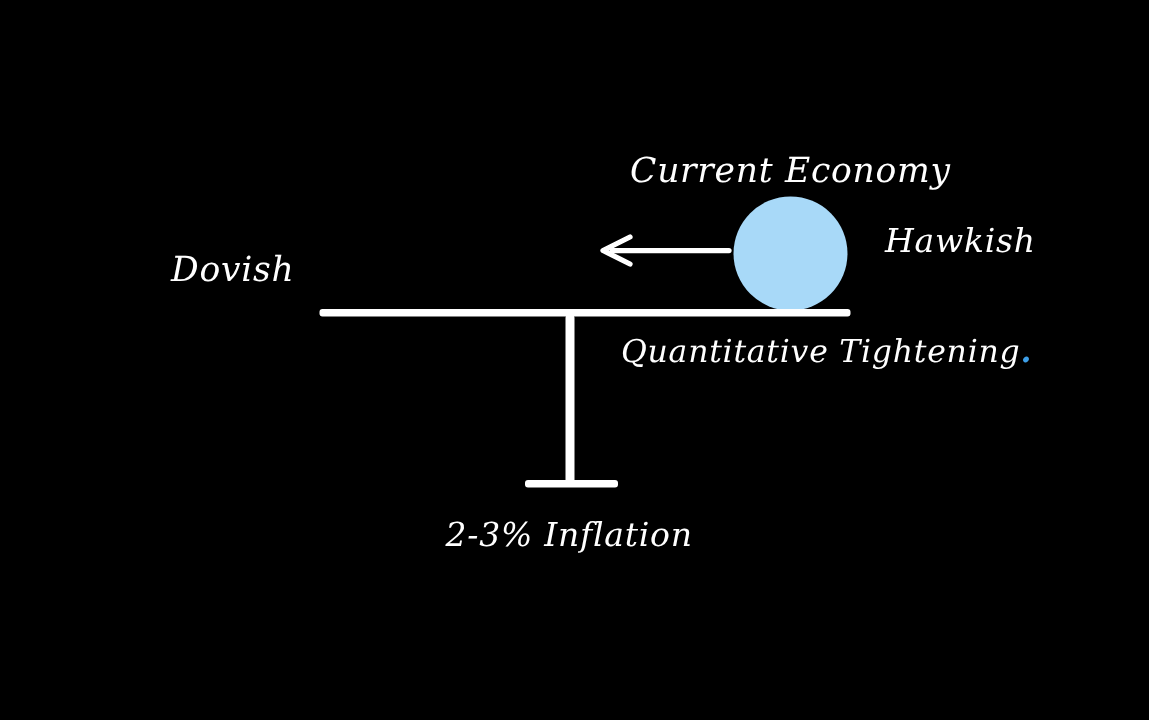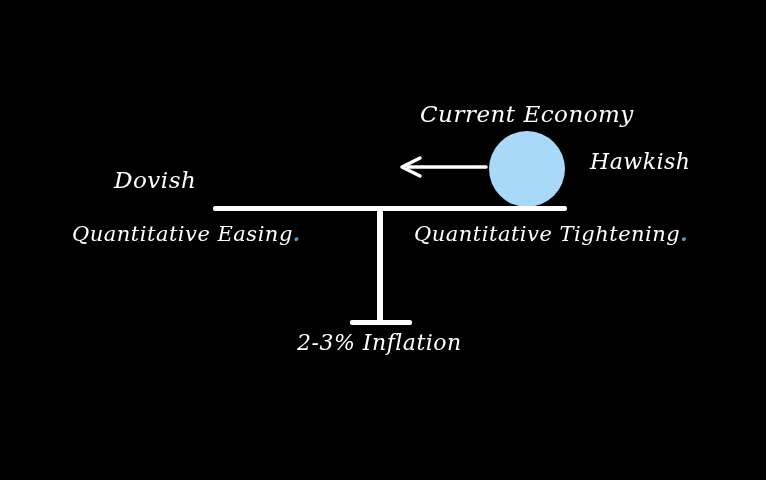--- a/index.html
+++ b/index.html
@@ -22,21 +22,21 @@
     position: absolute;
     white-space: nowrap;
     letter-spacing: 0.5px;
     font-size: 22px;
   }
   .title-label      { left: 420px; top: 101px; font-size: 23px; }
   .dovish-label     { left: 78px;  top: 167px; font-size: 23px; margin-left: 36px; }
   .hawkish-label    { left: 590px; top: 149px; font-size: 22px; }
   .qe-label         { left: 72px;  top: 221px; font-size: 21px; }
   .qt-label         { left: 414px; top: 221px; font-size: 21px; text-align: center; }
-  .inflation-label  { left: 297px; top: 330px; font-size: 22px; }
+  .inflation-label  { left: 297px; top: 345px; font-size: 22px; }
 
   .accent-period {
     color: #3d9fe8;
     font-weight: bold;
   }
 
   .ball {
     position: absolute;
     left: 489px;
     top: 131px;
@@ -93,23 +93,20 @@
   </svg>
 
   <div class="ball"></div>
 
   <div class="label dovish-label">Dovish</div>
 
   <div class="label hawkish-label">Hawkish</div>
 
   <div class="beam"></div>
 
-  <div class="label qe-label">
-    <span>Quantitative Easing</span><span class="accent-period">.</span>
-  </div>
 
   <div class="label qt-label">
     <span>Quantitative Tightening</span><span class="accent-period">.</span>
   </div>
 
   <div class="post"></div>
   <div class="base"></div>
 
   <div class="label inflation-label">2-3% Inflation</div>
 

